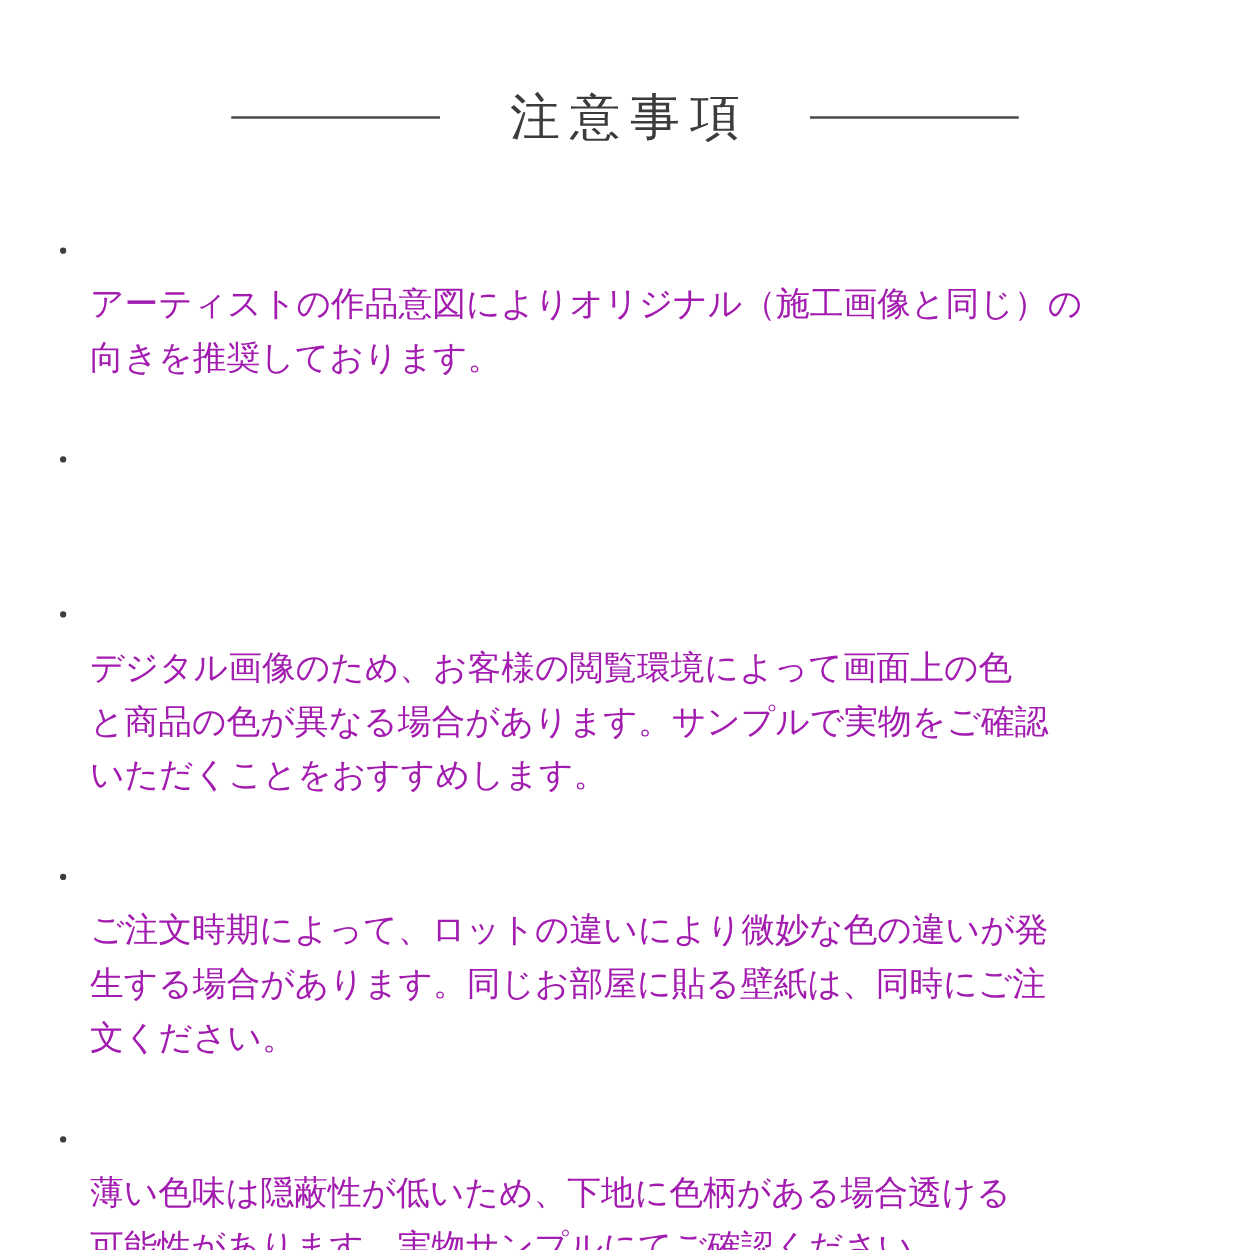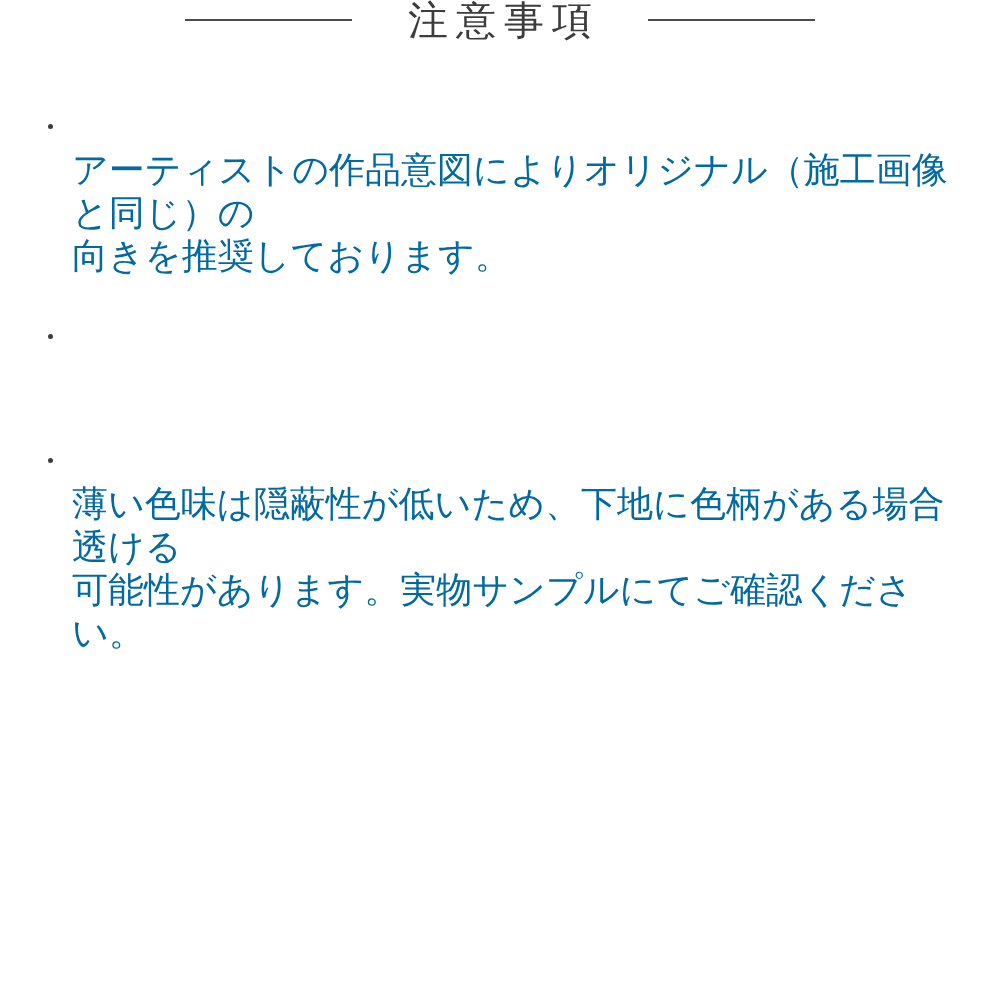--- a/index.html
+++ b/index.html
@@ -17,20 +17,21 @@
     width: 1000px;
     height: 1000px;
     background: #ffffff;
     box-sizing: border-box;
   }
   .title-row {
     display: flex;
     align-items: center;
     justify-content: center;
     gap: 56px;
+    padding-top: 74px;
   }
   .title-rule {
     width: 167px;
     height: 2px;
     background: #4a4a4a;
   }
   .title-text {
     font-size: 40px;
     line-height: 1;
     letter-spacing: 8px;
@@ -41,23 +42,23 @@
   }
   .notes {
     list-style: none;
     margin: 65px 42px 0 42px;
     padding: 0;
   }
   .note-item {
     position: relative;
     padding-left: 30px;
     margin-bottom: 38px;
-    font-size: 36px;
+    font-size: 27px;
     line-height: 43px;
-    color: #0369a1;
+    color: #a21caf;
     white-space: pre-line;
     letter-spacing: 0;
   }
   .note-item:last-child {
     margin-bottom: 0;
   }
   .note-item .bullet-dot {
     position: absolute;
     left: 6px;
     top: 19px;
@@ -80,19 +81,29 @@
 
   <ul class="notes">
     <li class="note-item">
       <span class="bullet-dot"></span><span>アーティストの作品意図によりオリジナル（施工画像と同じ）の
 向きを推奨しております。</span>
     </li>
     <li class="note-item">
       <span class="bullet-dot"></span>
     </li>
     <li class="note-item">
+      <span class="bullet-dot"></span><span>デジタル画像のため、お客様の閲覧環境によって画面上の色
+と商品の色が異なる場合があります。サンプルで実物をご確認
+いただくことをおすすめします。</span>
+    </li>
+    <li class="note-item">
+      <span class="bullet-dot"></span><span>ご注文時期によって、ロットの違いにより微妙な色の違いが発
+生する場合があります。同じお部屋に貼る壁紙は、同時にご注
+文ください。</span>
+    </li>
+    <li class="note-item">
       <span class="bullet-dot"></span><span>薄い色味は隠蔽性が低いため、下地に色柄がある場合透ける
 可能性があります。実物サンプルにてご確認ください。</span>
     </li>
 
   </ul>
 
 </div>
 
 </body></html>

